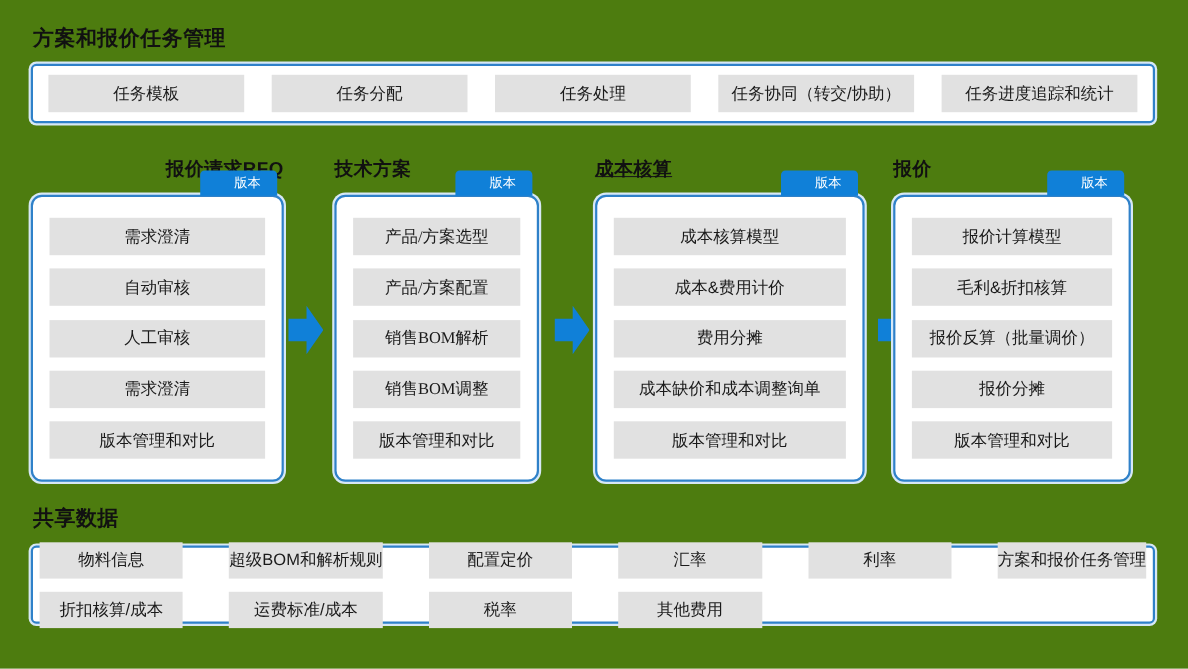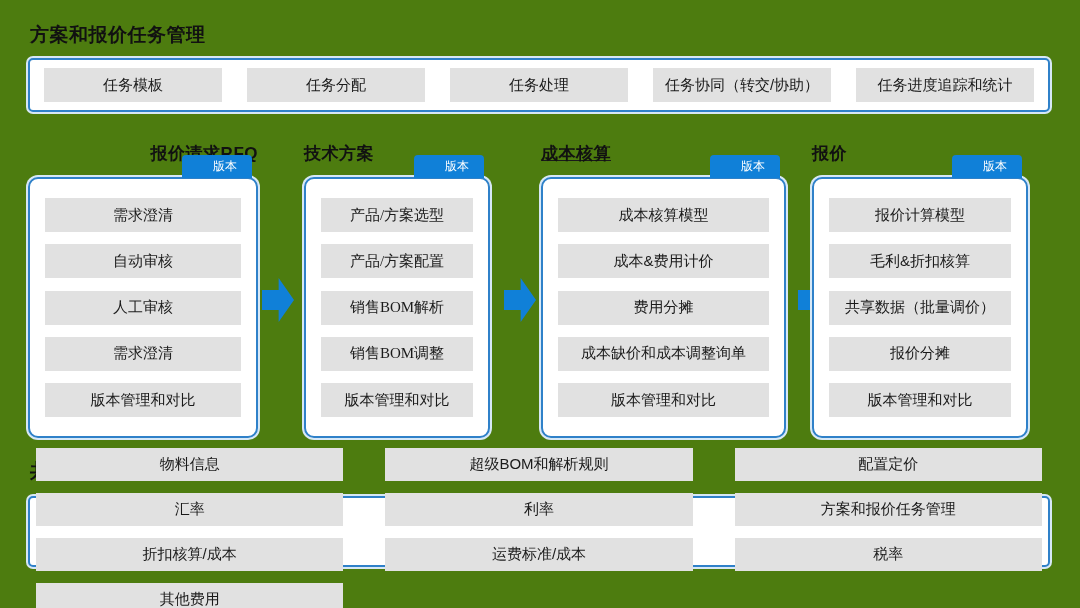--- a/index.html
+++ b/index.html
@@ -36,21 +36,21 @@
     display: grid;
     grid-template-columns: repeat(5, 1fr);
     column-gap: 40px;
     align-content: center;
     padding: 0 14px;
     gap: 25px;
   }
   .bottom-panel {
     left: 28px; top: 496px; width: 1022px; height: 71px;
     display: grid;
-    grid-template-columns: repeat(3, 1fr);
+    grid-template-columns: repeat(6, 1fr);
     column-gap: 42px;
     row-gap: 12px;
     align-content: center;
     padding: 0 6px;
   }
   .gray-btn {
     height: 34px;
     background: #e1e1e1;
     display: flex;
     align-items: center;
@@ -172,21 +172,21 @@
   </div>
 
   <div class="flow-arrow arrow-3"></div>
 
   <div class="col col-4">
     <div class="col-header">报价</div>
     <div class="version-badge">版本</div>
     <div class="col-box">
       <div class="gray-btn">报价计算模型</div>
       <div class="gray-btn">毛利&amp;折扣核算</div>
-      <div class="gray-btn">共享数据（批量调价）</div>
+      <div class="gray-btn">报价反算（批量调价）</div>
       <div class="gray-btn">报价分摊</div>
       <div class="gray-btn">版本管理和对比</div>
     </div>
   </div>
 
   <div class="section-title title-shared">共享数据</div>
 
   <div class="panel bottom-panel">
     <div class="gray-btn">物料信息</div>
     <div class="gray-btn">超级BOM和解析规则</div>

